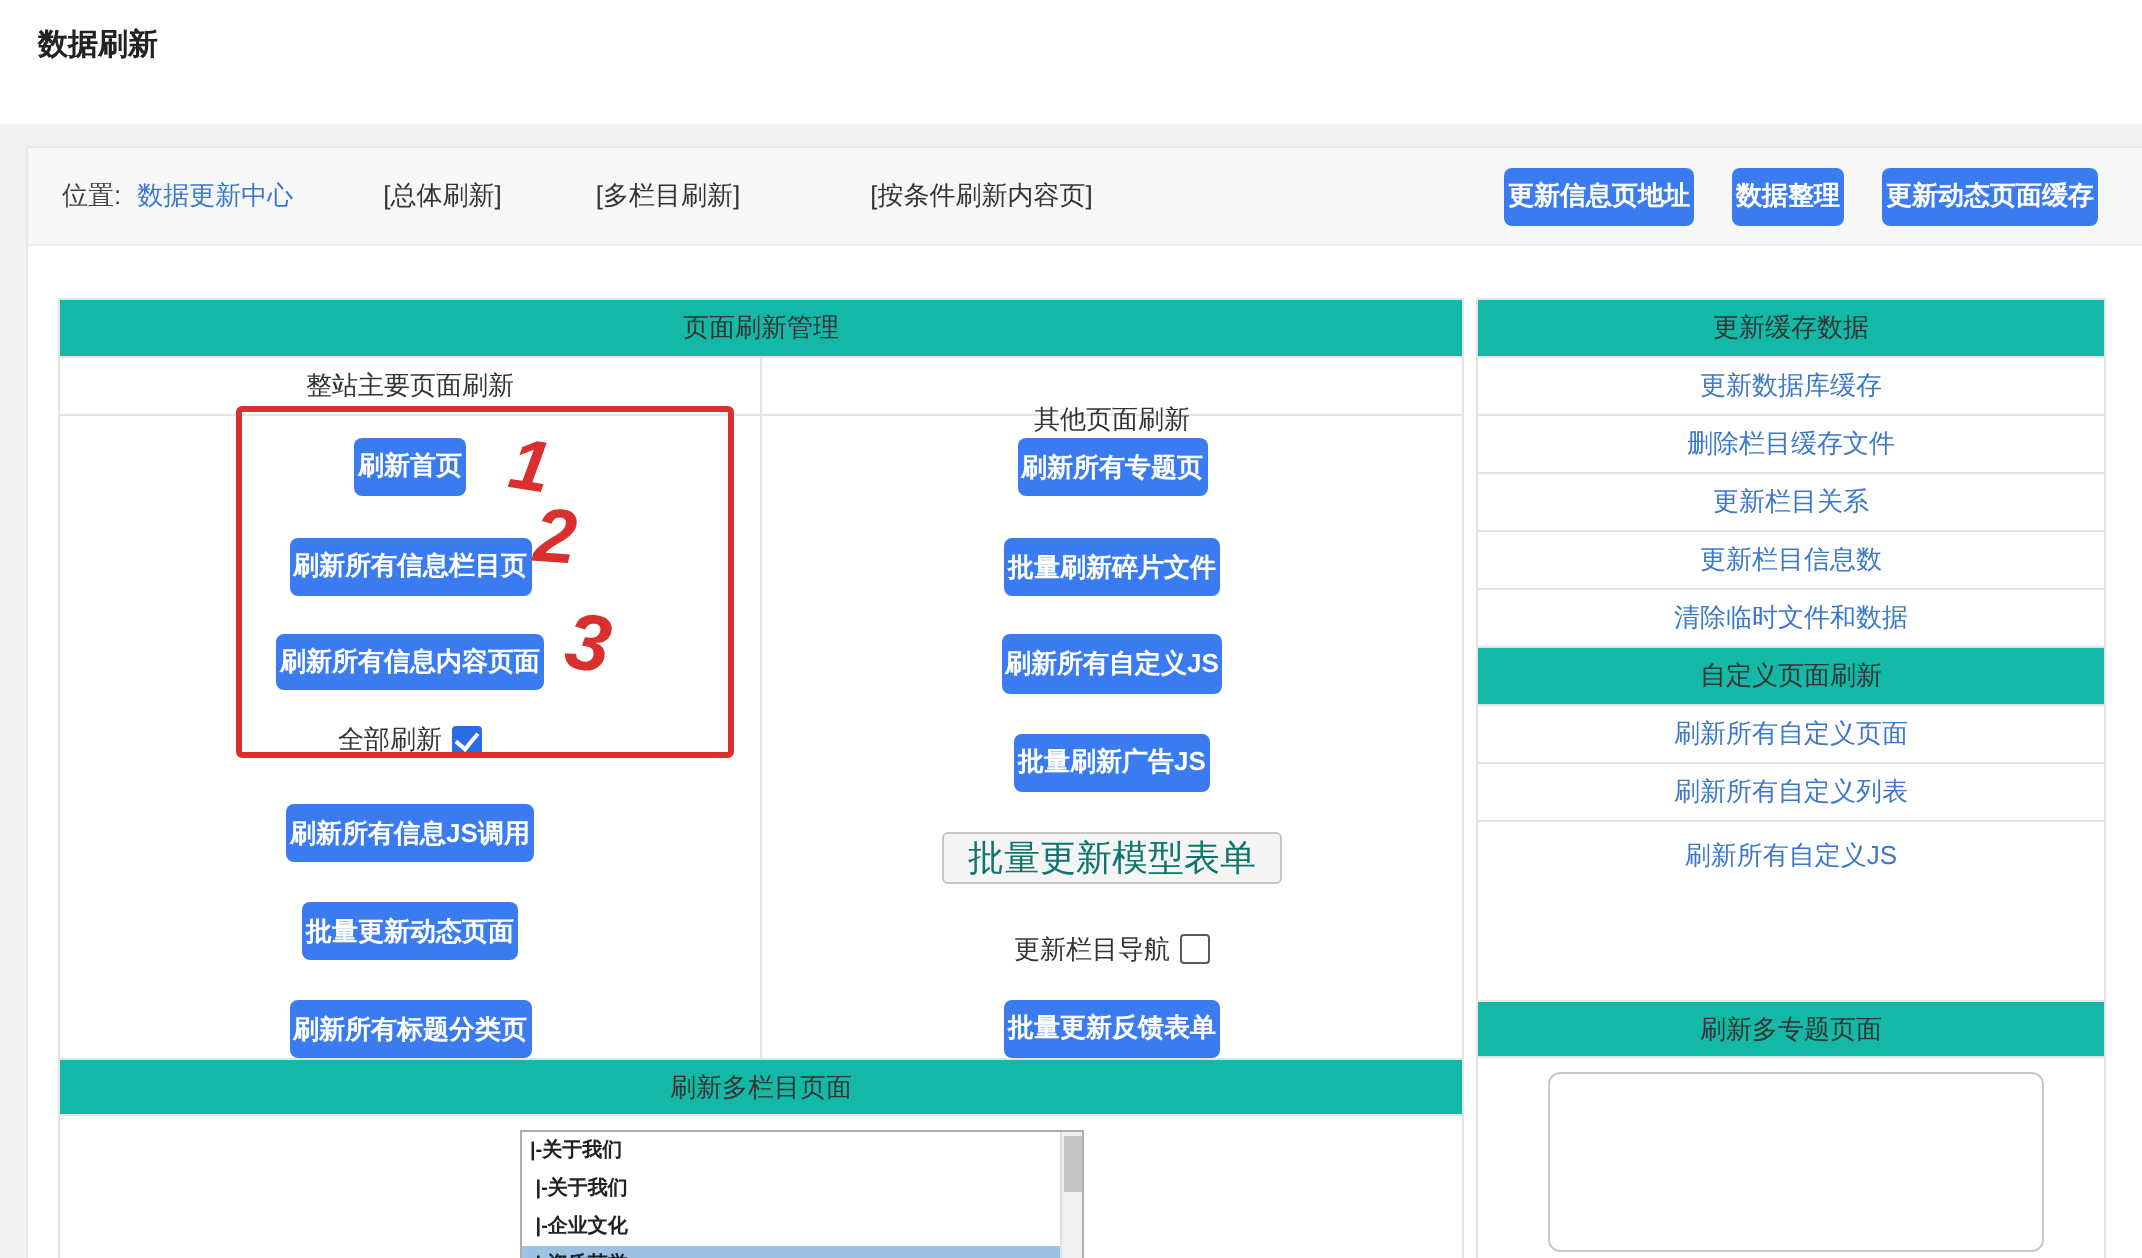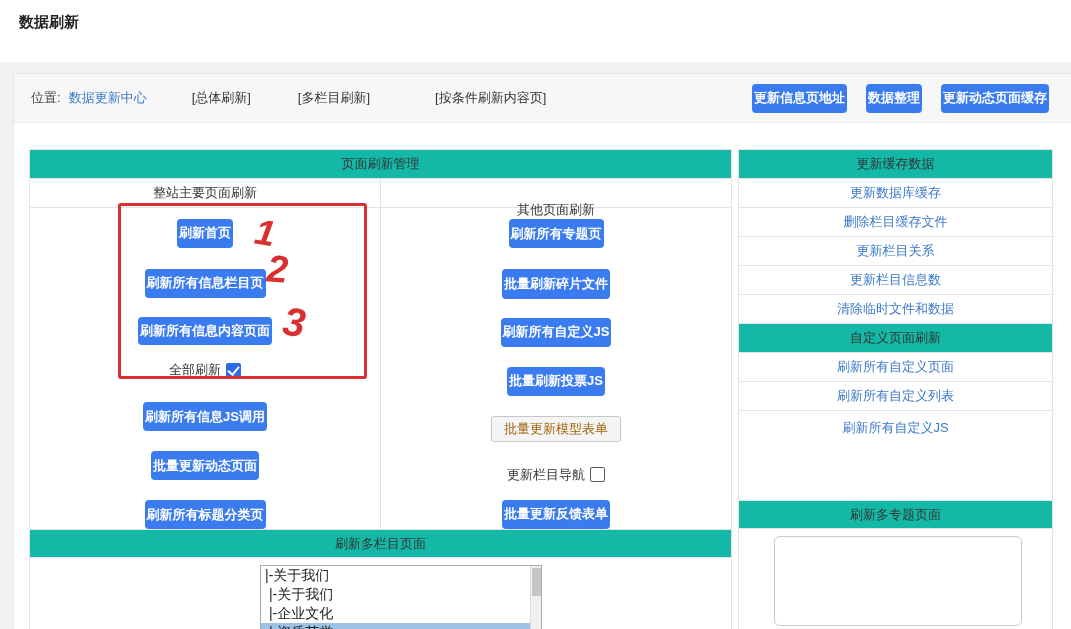--- a/index.html
+++ b/index.html
@@ -14,22 +14,22 @@
     display:flex; align-items:center; padding:0 17px; font-size:13px; color:#444; }
   .loc-home { color:#3b78c9; margin-left:8px; text-decoration:none; cursor:pointer; }
   .loc-link { color:#333; text-decoration:none; cursor:pointer; }
   .loc-link.l1 { margin-left:45px; }
   .loc-link.l2 { margin-left:47px; }
   .loc-link.l3 { margin-left:65px; }
   .toolbar { margin-left:auto; display:flex; gap:19px; padding-right:46px; }
   .btn-blue { background:#3a7cf0; color:#fff; border:none; border-radius:4px; height:29px;
     padding:0 2px; font-size:13px; font-weight:600; cursor:pointer; font-family:inherit; white-space:nowrap; }
   .btn-sm { height:32px; }
-  .btn-gray { background:#f5f5f5; color:#a16207; border:1px solid #c6c6c6; border-radius:3px;
-    height:28px; padding:0 12px; font-size:13px; cursor:pointer; font-family:Liberation Mono, monospace; white-space:nowrap; }
+  .btn-gray { background:#f5f5f5; color:#0f766e; border:1px solid #c6c6c6; border-radius:3px;
+    height:28px; padding:0 12px; font-size:18px; cursor:pointer; font-family:Liberation Mono, monospace; white-space:nowrap; }
   
   .tbl { position:absolute; background:#fff; border:1px solid #e4e4e4; font-size:13px; color:#333; }
   .tbl-left { left:15px; top:75px; width:703px; height:560px; }
   .tbl-right { left:724px; top:75px; width:315px; height:560px; }
   .hdr { background:#14b8a6; border-bottom:1px solid #e4e4e4; height:29px; line-height:28px; text-align:center; color:#333; }
   .hdr2 { height:28px; line-height:27px; }
   .subhead-row { display:flex; border-bottom:1px solid #e4e4e4; height:29px; line-height:28px; text-align:center; }
   .subhead-row .c1 { width:351px; border-right:1px solid #e4e4e4; }
   .subhead-row .c2 { flex:1;margin-top:17px; }
   .body-row { display:flex; border-bottom:1px solid #e4e4e4; height:322px; }
@@ -45,22 +45,22 @@
   
   .chk-line { display:flex; align-items:center; gap:5px; font-size:13px; color:#333; }
   .chk { width:15px; height:15px; display:inline-block; position:relative; cursor:pointer; }
   .chk.checked { background:#2b6be4; border-radius:2px; }
   .chk.checked::after { content:""; position:absolute; left:4px; top:1px; width:5px; height:9px;
     border:solid #fff; border-width:0 2px 2px 0; transform:rotate(40deg); }
   .chk.unchecked { background:#fff; border:1.5px solid #5a5a5a; border-radius:2px; }
   
   .listbox { position:absolute; left:230px; top:7px; width:282px; height:150px;
     background:#fff; border:1px solid #adadad; overflow:hidden; }
-  .lb-item { height:19px; line-height:19px; font-size:14px; color:#222; padding-left:4px;
-    white-space:pre; cursor:pointer; }
+  .lb-item { height:19px; line-height:19px; font-size:10px; color:#222; padding-left:4px;
+    white-space:pre; cursor:pointer;font-weight:bold; }
   .lb-item.selected { background:#9cc2e5; }
   .lb-scroll { position:absolute; right:0; top:0; bottom:0; width:11px; background:#f0f0f0; border-left:1px solid #dedede; }
   .lb-thumb { position:absolute; left:1px; top:2px; width:9px; height:28px; background:#c6c6c6; }
   
   .mt11{margin-top:11px;} .mt21{margin-top:21px;} .mt19{margin-top:19px;} .mt5{margin-top:16px;}
   .mt23{margin-top:23px;} .mt20{margin-top:20px;} .mt16{margin-top:16px;} .mt11b{margin-top:24px;}
   
   .anno { position:absolute; pointer-events:none; z-index:50; }
   .red-rect { left:118px; top:203px; width:249px; height:176px; border:3px solid #d92f2f; border-radius:3px; }
   .red-num { color:#d92f2f; font-size:36px; font-weight:600; font-style:italic; line-height:1; }
@@ -105,21 +105,21 @@
           <span class="chk checked"></span>
         </div>
         <button class="btn-blue btn-sm mt23">刷新所有信息JS调用</button>
         <button class="btn-blue btn-sm mt20">批量更新动态页面</button>
         <button class="btn-blue btn-sm mt20">刷新所有标题分类页</button>
       </div>
       <div class="c2">
         <button class="btn-blue btn-sm mt11">刷新所有专题页</button>
         <button class="btn-blue btn-sm mt21">批量刷新碎片文件</button>
         <button class="btn-blue btn-sm mt19">刷新所有自定义JS</button>
-        <button class="btn-blue btn-sm mt20">批量刷新投票JS</button>
+        <button class="btn-blue btn-sm mt20">批量刷新广告JS</button>
         <button class="btn-gray mt20">批量更新模型表单</button>
         <div class="chk-line mt11b">
           <span>更新栏目导航</span>
           <span class="chk unchecked"></span>
         </div>
         <button class="btn-blue btn-sm mt16">批量更新反馈表单</button>
       </div>
     </div>
     <div class="hdr hdr2">刷新多栏目页面</div>
     <div class="listbox-row">

